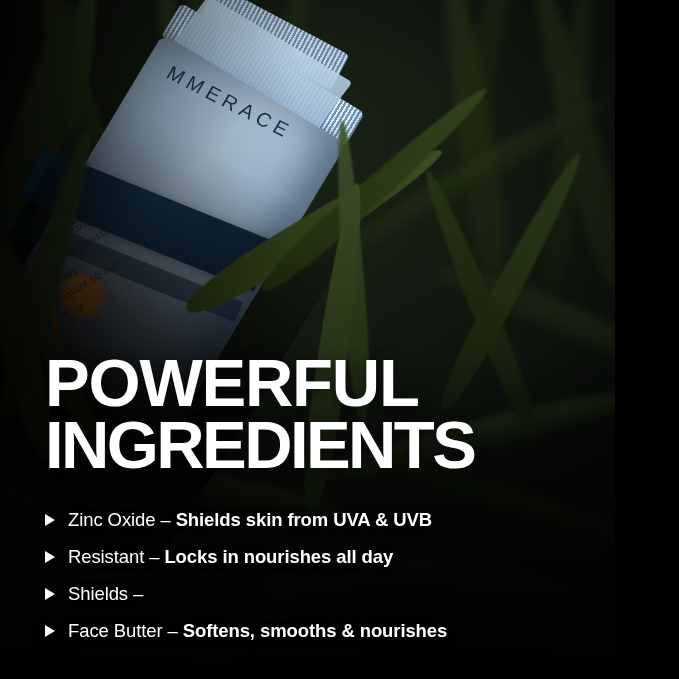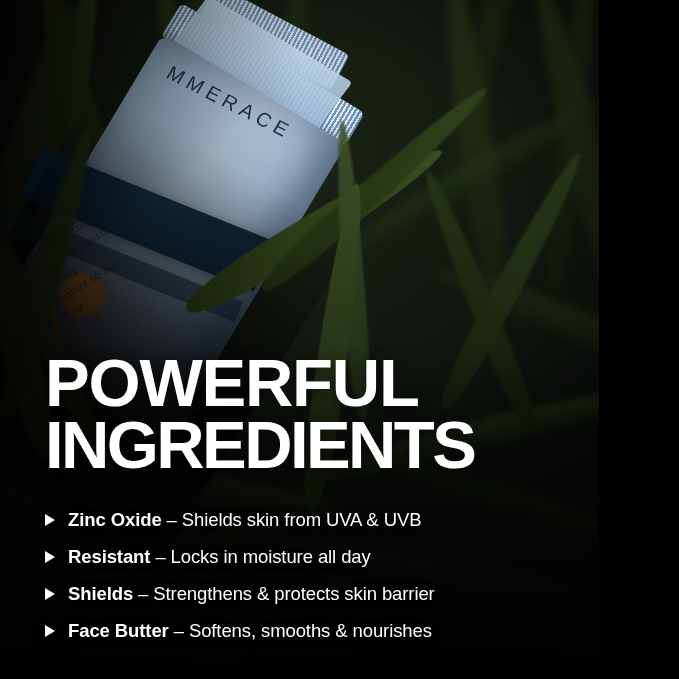--- a/index.html
+++ b/index.html
@@ -6,20 +6,21 @@
   html,body{margin:0;padding:0;background:#000;}
   body{
     font-family:"Liberation Sans","DejaVu Sans",sans-serif;
     -webkit-font-smoothing:antialiased;
   }
   .stage{
     position:relative;
     width:599px;height:679px;
     overflow:hidden;
     background:#05070a;
+    padding-left:16px;
   }
 
   
   .bg{position:absolute;inset:0;overflow:hidden;}
   .bg-base{
     position:absolute;inset:0;
     background:
       radial-gradient(120% 90% at 46% 22%, #1b2417 0%, #11170f 38%, #070a07 68%, #030403 100%);
   }
 
@@ -185,23 +186,23 @@
   }
   .tri{
     width:0;height:0;
     border-left:10px solid #ffffff;
     border-top:6.5px solid transparent;
     border-bottom:6.5px solid transparent;
     margin-right:13px;
     flex:0 0 auto;
     filter:drop-shadow(0 1px 4px rgba(0,0,0,.7));
   }
-  .bname{font-weight:700;}
+  .bname{font-weight:400;}
   .bdash{padding:0 5px;font-weight:400;}
-  .bdesc{font-weight:400;}
+  .bdesc{font-weight:700;}
 </style>
 </head>
 <body>
 
 <div class="stage">
 
   <div class="bg">
     <div class="bg-base"></div>
     <div id="leaf-layer-back">
         <div class="fg-blade blur3" style="left: -40px; top: -10px; width: 40px; height: 300px; transform: rotate(18deg); background: linear-gradient(to top, rgb(29, 42, 22), rgb(51, 68, 31)); border-radius: 50% 50% 46% 46% / 66% 66% 34% 34%; filter: blur(3px); opacity: 0.95;"></div>
@@ -313,27 +314,26 @@
         <div class="bullet">
           <span class="tri"></span>
           <span class="bname">Zinc Oxide</span>
           <span class="bdash">–</span>
           <span class="bdesc">Shields skin from UVA &amp; UVB</span>
         </div>
         <div class="bullet">
           <span class="tri"></span>
           <span class="bname">Resistant</span>
           <span class="bdash">–</span>
-          <span class="bdesc">Locks in moisture all day</span>
+          <span class="bdesc">Locks in nourishes all day</span>
         </div>
         <div class="bullet">
           <span class="tri"></span>
           <span class="bname">Shields</span>
           <span class="bdash">–</span>
-          <span class="bdesc">Strengthens &amp; protects skin barrier</span>
         </div>
         <div class="bullet">
           <span class="tri"></span>
           <span class="bname">Face Butter</span>
           <span class="bdash">–</span>
           <span class="bdesc">Softens, smooths &amp; nourishes</span>
         </div>
       </div>
   </div>
 

